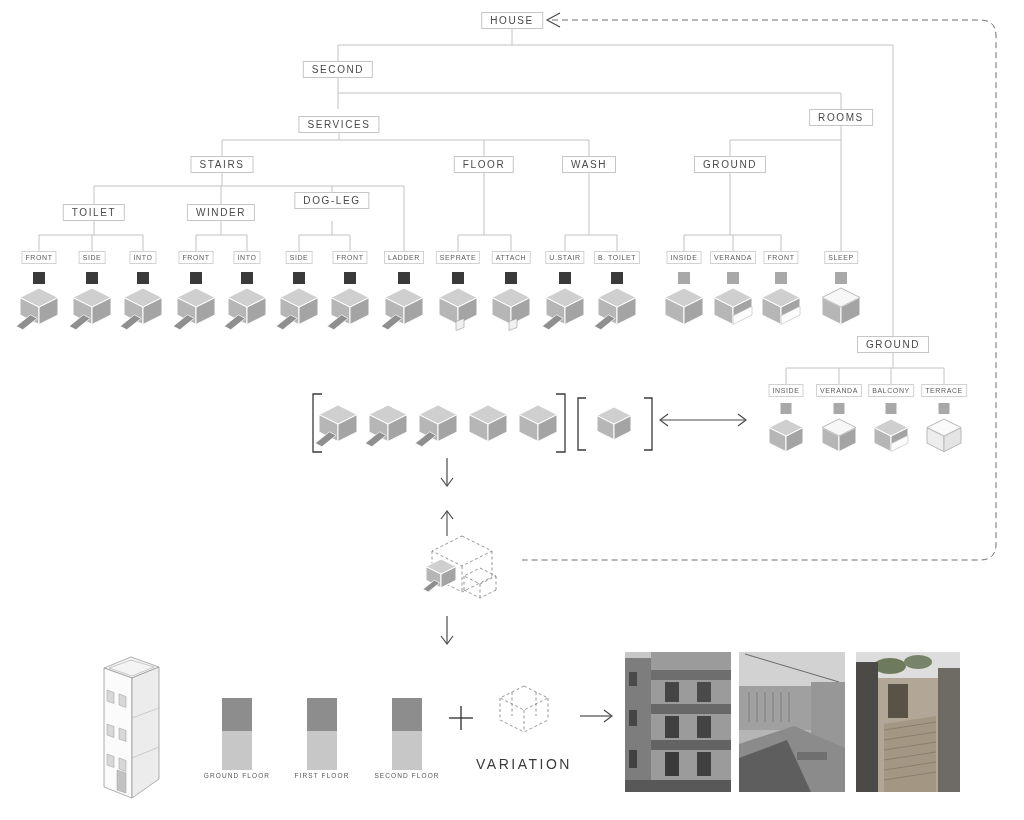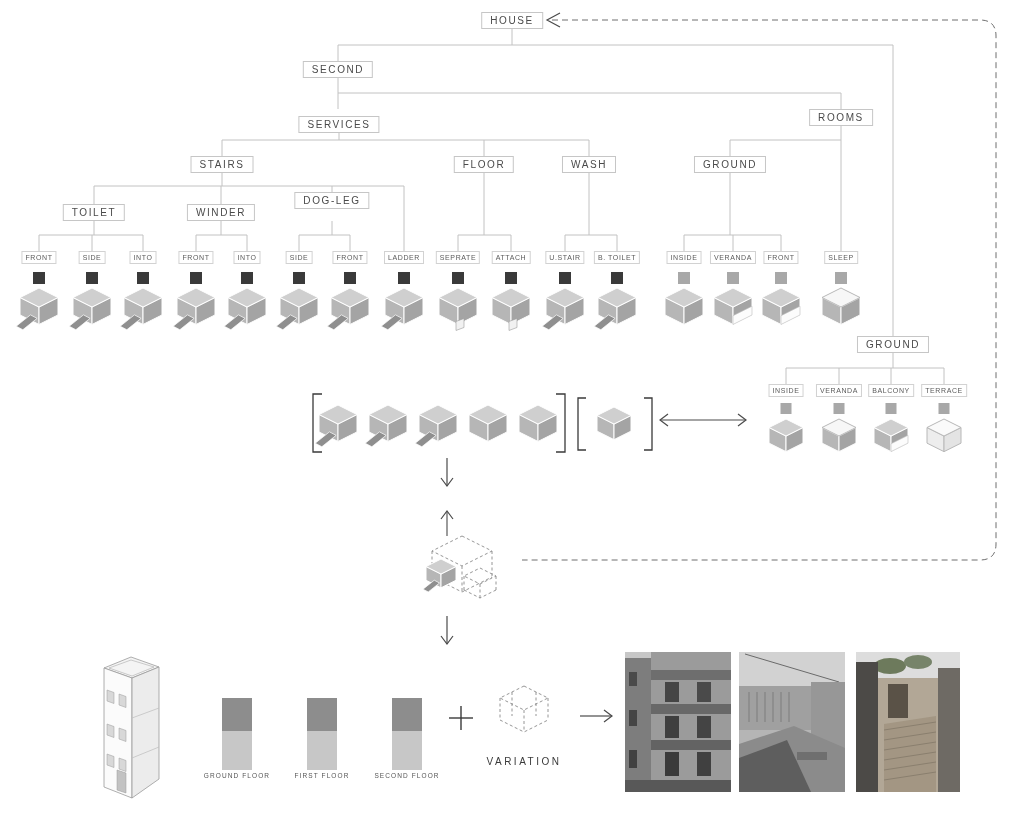--- a/index.html
+++ b/index.html
@@ -10,21 +10,21 @@
         padding:2px 8px;font-size:10px;letter-spacing:1.6px;color:#4a4a4a;white-space:nowrap;z-index:3}
   .leaf{position:absolute;top:251px;transform:translateX(-50%);background:#fff;border:1px solid #d2d2d2;
         padding:2px 3px;font-size:7px;letter-spacing:.6px;color:#5a5a5a;white-space:nowrap;z-index:3}
   .leaf.unb{top:384px}
   .marker{position:absolute;width:12px;height:12px;transform:translateX(-50%);z-index:3}
   .marker.dark{background:#3a3a3a}
   .marker.light{background:#a8a8a8}
   .bar{position:absolute;top:698px;width:30px;height:72px;
        background:linear-gradient(to bottom,#8d8d8d 0 46%,#c7c7c7 46% 100%)}
   .bar-label{position:absolute;top:772px;transform:translateX(-50%);font-size:6.5px;letter-spacing:1.1px;color:#555;white-space:nowrap}
-  .caption{position:absolute;transform:translateX(-50%);font-size:10px;letter-spacing:2.5px;color:#3a3a3a;white-space:nowrap}
+  .caption{position:absolute;transform:translateX(-50%);font-size:14px;letter-spacing:2.5px;color:#3a3a3a;white-space:nowrap}
   .photo{position:absolute;top:652px;height:140px;overflow:hidden}
   .photo svg{display:block;width:100%;height:100%}
 </style>
 </head>
 <body>
 
 <div class="canvas">
 
   <svg id="gfx" width="1024" height="820">
       <g>

